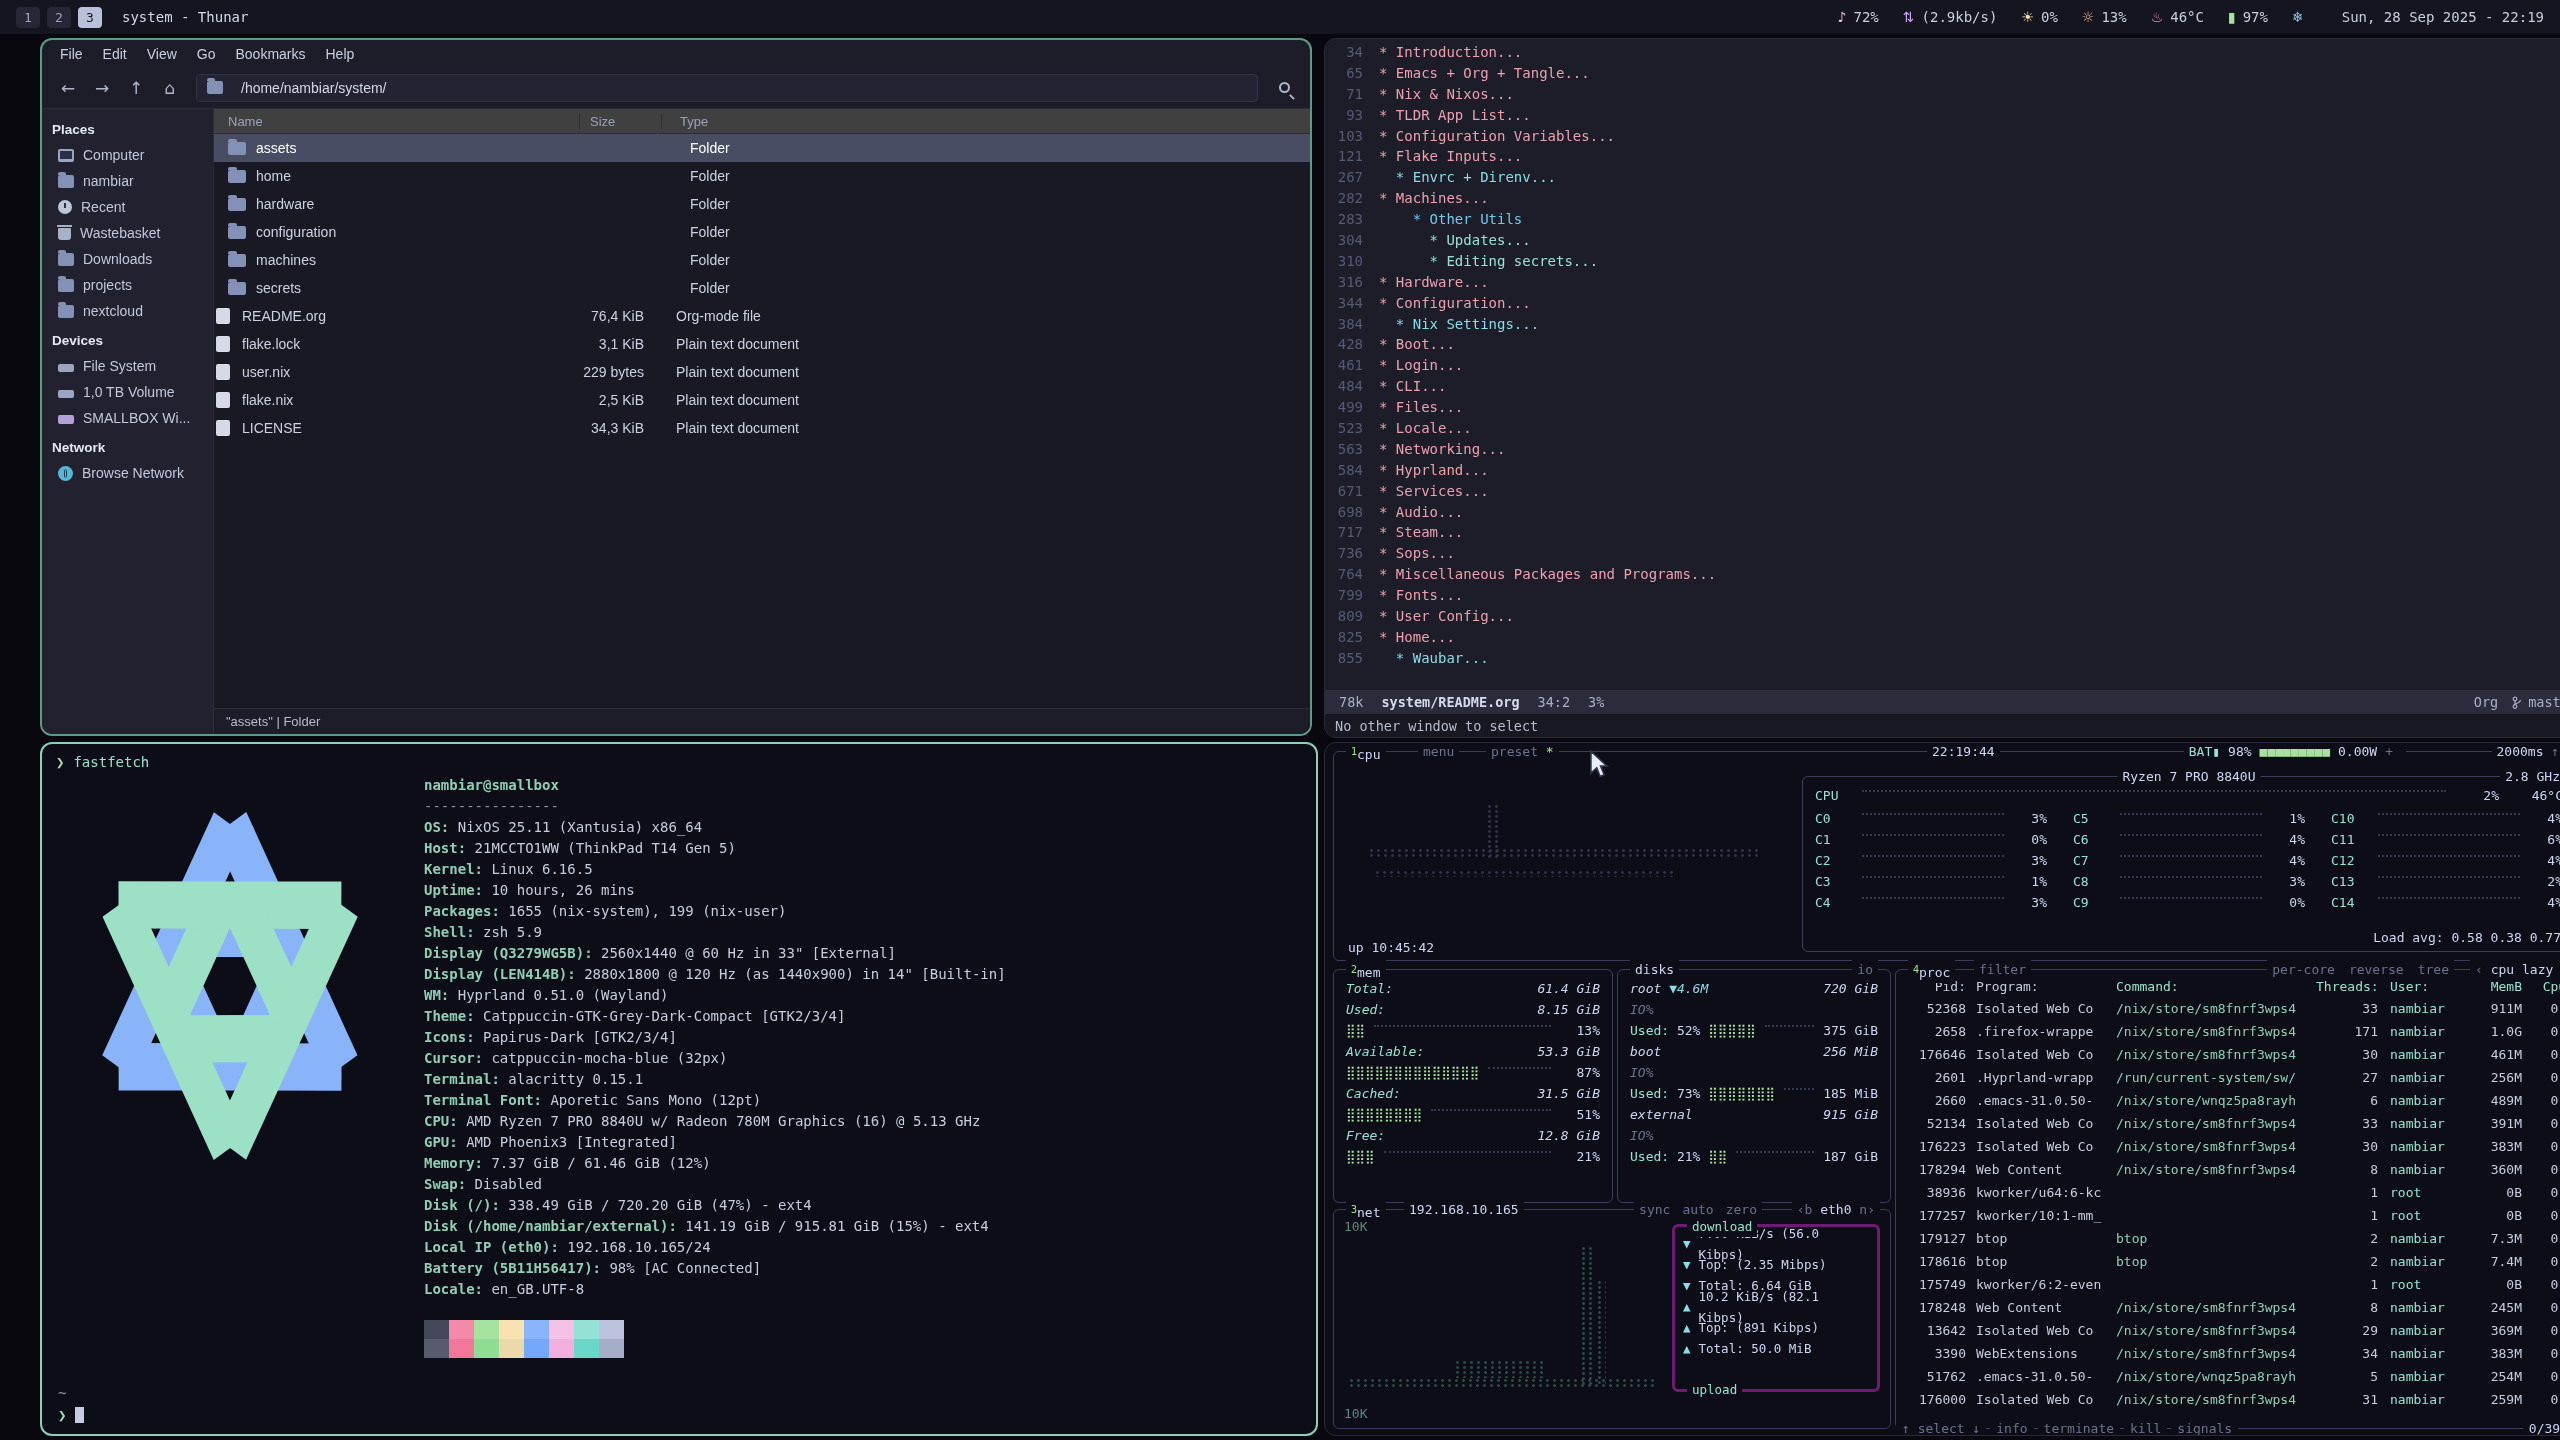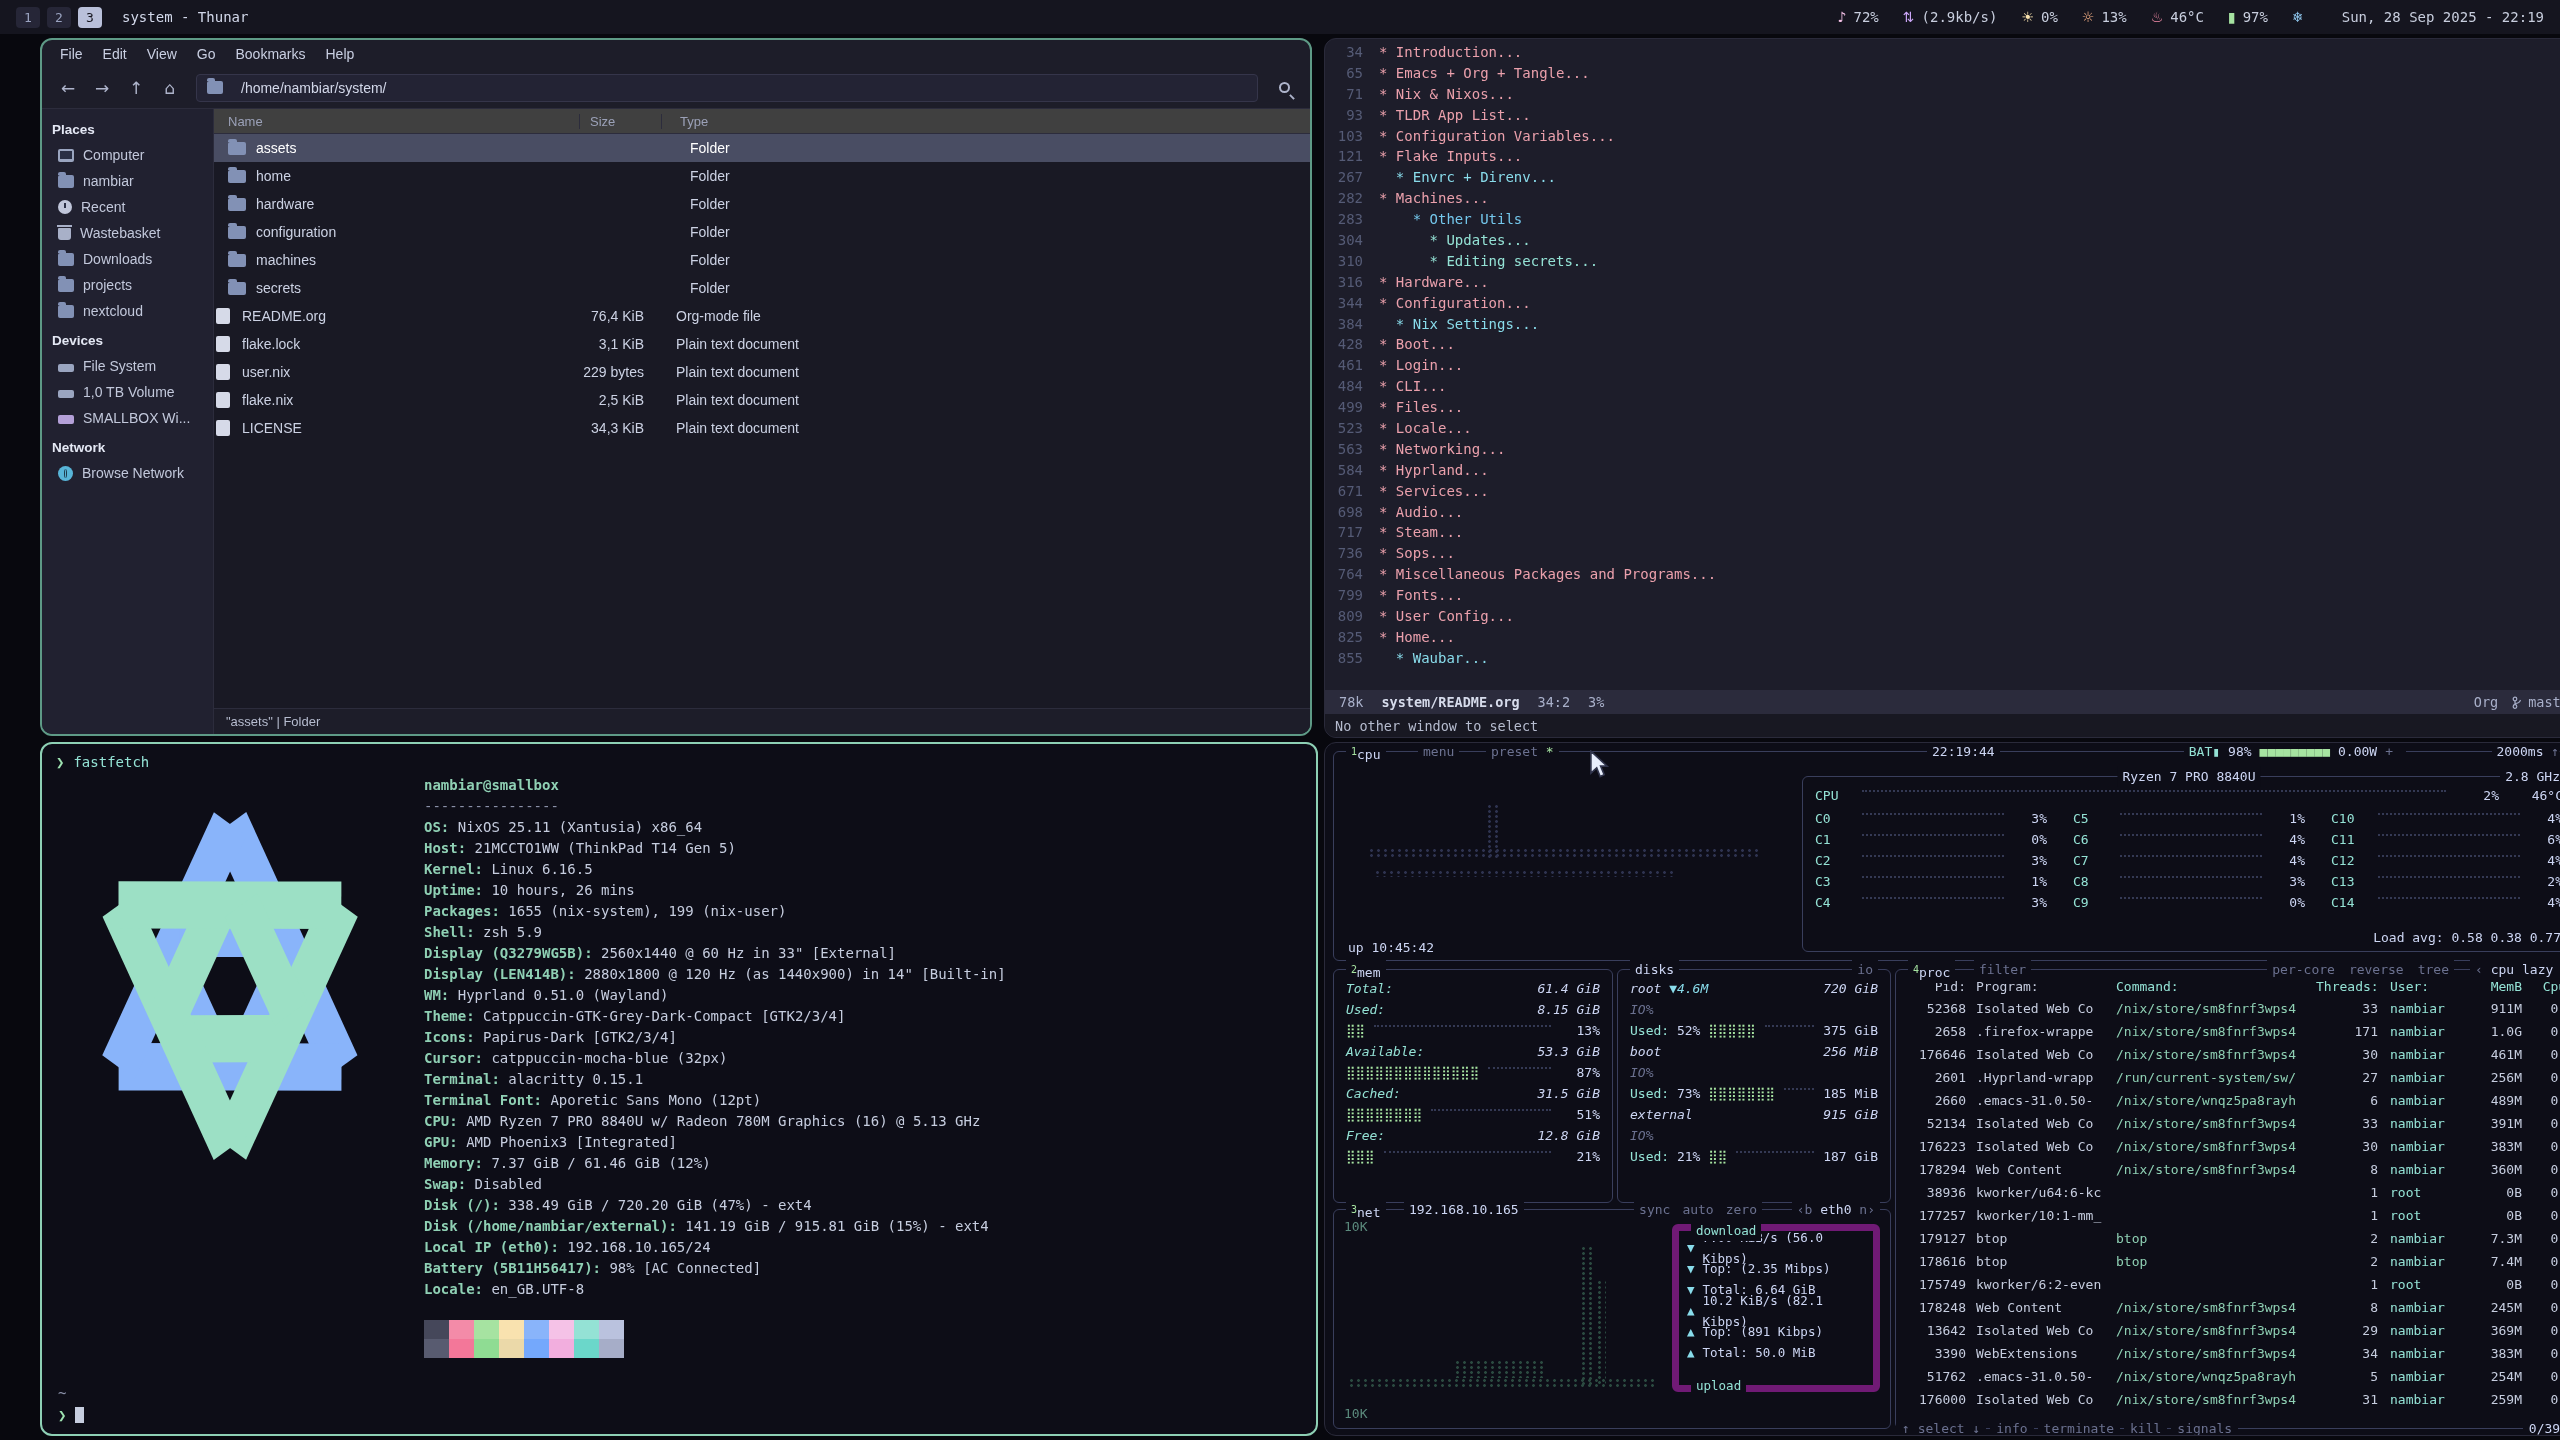--- a/index.html
+++ b/index.html
@@ -139,21 +139,21 @@
   .bx-mem { left:8px; top:226px; width:280px; height:234px; }
   .mem-body { padding:8px 12px 0; }
   .mrow { display:flex; justify-content:space-between; height:21px;font-style:italic; }
   .m-meter { display:flex; align-items:center; height:21px; }
   .m-pct { width:40px; text-align:right; color:#cdd6f4; }
   .bx-disks { left:292px; top:226px; width:274px; height:234px; }
   .dk-body { padding:8px 12px 0; }
   .bx-net { left:8px; top:466px; width:558px; height:220px; }
   .net-10k-t { position:absolute; left:10px; top:6px; color:#5b8a7d; }
   .net-10k-b { position:absolute; left:10px; bottom:4px; color:#5b8a7d; }
-  .net-sub { position:absolute; left:338px; top:14px; width:208px; height:168px; border:7px solid #701a75; border-radius:6px; padding:6px 8px; font-size:12.5px; }
+  .net-sub { position:absolute; left:338px; top:14px; width:208px; height:168px; border:3px solid #701a75; border-radius:6px; padding:6px 8px; font-size:12.5px; }
   .nrow { display:flex; gap:8px; height:21px; align-items:center; }
   .bx-proc { left:570px; top:226px; width:690px; height:460px; }
   .p-head, .p-row { display:grid; grid-template-columns:60px 150px 1fr 62px 86px 58px 52px; padding:0 10px; align-items:center; }
   .p-head { color:#94e2d5; margin-top:5px; height:22px; }
   .p-row { height:23px; }
   .pr-pid { text-align:right; color:#c6cddf; }
   .pr-prog { padding-left:10px; color:#c6cddf; white-space:nowrap; overflow:hidden; }
   .pr-cmd { color:#8fd0b4; white-space:nowrap; overflow:hidden; }
   .pr-thr { text-align:right; }
   .pr-user { padding-left:12px; color:#94e2d5; }

